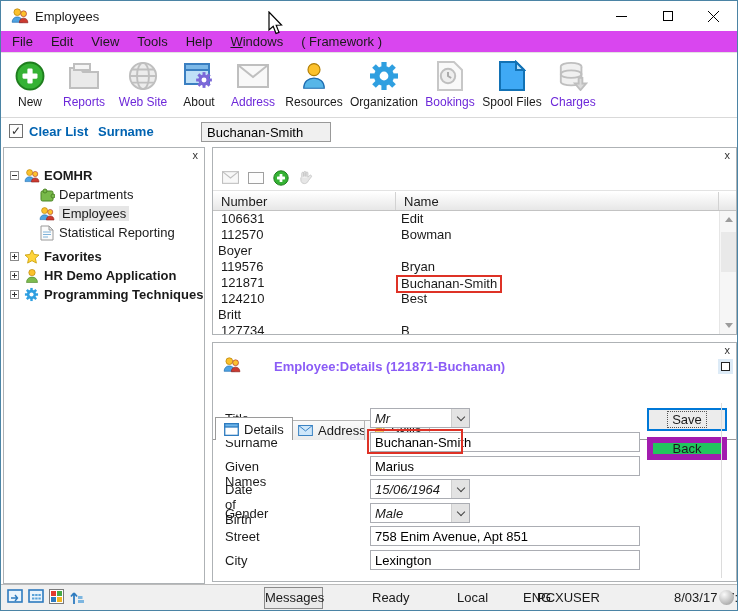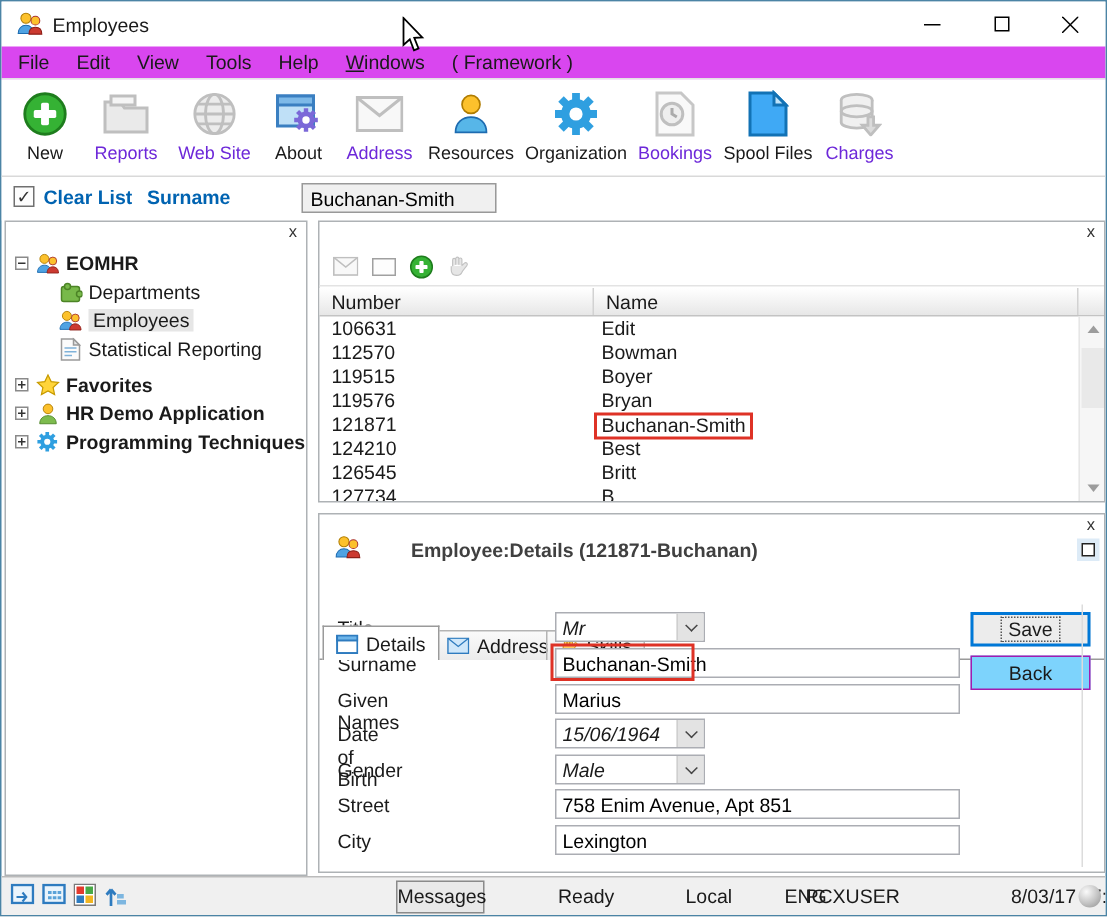--- a/index.html
+++ b/index.html
@@ -77,41 +77,41 @@
   .vscroll { position:absolute; top:63px; right:0; bottom:0; width:17px; background:#f6f6f6; border-left:1px solid #e6e6e6; }
   .sb-arrow { position:absolute; left:0; width:17px; height:17px; display:flex; align-items:center; justify-content:center; }
   .tri-up { width:0; height:0; border-left:4px solid transparent; border-right:4px solid transparent; border-bottom:5px solid #9c9c9c; }
   .tri-dn { width:0; height:0; border-left:4px solid transparent; border-right:4px solid transparent; border-top:5px solid #9c9c9c; }
   .sb-thumb { position:absolute; left:1px; top:21px; width:15px; height:40px; background:#e9e9e9; }
 
   
   .dp-max { position:absolute; top:16px; right:3px; width:15px; height:15px; background:#ddebf7;
             display:flex; align-items:center; justify-content:center; }
   .dp-max span { width:9px; height:9px; border:1px solid #222; background:#fff; }
-  .dp-title { position:absolute; left:34px; top:16px; font-weight:bold; color:#404040; white-space:nowrap;padding-left:27px; }
+  .dp-title { position:absolute; left:34px; top:16px; font-weight:bold; color:#8b5cf6; white-space:nowrap;padding-left:27px; }
   .dp-title-icon { position:absolute; left:10px; top:13px; }
   .tabs { position:absolute; top:37px; left:0; right:0; height:23px; }
   .tabline { position:absolute; top:59px; left:0; right:0; height:1px; background:#9a9a9a; }
   .tab { position:absolute; display:flex; align-items:center; padding:0 8px; cursor:default; }
   .tab .tab-ic { margin-right:5px; display:flex; }
   .tab.active { left:2px; top:37px; height:23px; background:#fff; border:1px solid #9a9a9a; border-bottom:none; z-index:2; }
   .tab.inactive { top:40px; height:20px; background:linear-gradient(#fafafa,#ececec); border:1px solid #b4b4b4; border-bottom:none; }
   .form { position:absolute; top:60px; left:0; right:0; bottom:0; }
   .frow { position:absolute; left:0; height:22px; }
   .flabel { position:absolute; left:12px; top:3px; }
   .finput { position:absolute; left:157px; top:0; height:20px; border:1px solid #abadb3; background:#fff;
             padding:0 4px; font-size:13px; font-family:"Liberation Sans",sans-serif; }
   .finput.wide { width:270px; }
   .combo { position:absolute; left:157px; top:0; width:100px; height:20px; border:1px solid #abadb3;
            background:#fff; display:flex; }
   .combo .cval { flex:1; padding:2px 0 0 4px;font-style:italic; }
   .combo .cbtn { width:18px; background:#e3e3e3; border-left:1px solid #cfcfcf; display:flex; align-items:center; justify-content:center; }
   .chev { width:6px; height:6px; border-right:1px solid #444; border-bottom:1px solid #444; transform:rotate(45deg); margin-top:-3px; }
   .redbox-form { position:absolute; left:154px; top:-3px; width:96px; height:25px; border:2px solid #de3226; z-index:3; pointer-events:none; }
-  .btn { position:absolute; left:434px; width:80px; height:23px; background:#7dd3fc; border:1px solid #a21caf;
+  .btn { position:absolute; left:434px; width:80px; height:23px; background:#22c55e; border:6px solid #a21caf;
          display:flex; align-items:center; justify-content:center; font-size:13px; }
   .btn.save { border:2px solid #0078d7; background:#ececec; }
   .btn.save i { font-style:normal; outline:1px dotted #555; padding:0 4px; }
   .dp-vline { position:absolute; top:60px; right:14px; bottom:3px; width:1px; background:#dcdcdc; }
 
   
   .statusbar { position:absolute; left:0; right:0; top:583px; height:26px; background:#f0f0f0;
                border-top:1px solid #bbb; }
   .sb-ic { position:absolute; top:4px; }
   .msg-btn { position:absolute; left:263px; top:2px; width:59px; height:22px; background:#e9e9e9;
@@ -438,37 +438,35 @@
     <div class="grid-body">
       <div class="grid-row">
         <span class="gc-num">106631</span>
         <span class="gc-name">Edit</span>
       </div>
       <div class="grid-row">
         <span class="gc-num">112570</span>
         <span class="gc-name">Bowman</span>
       </div>
       <div class="grid-row">
-        <span class="gc-num">119515</span>
         <span class="gc-name">Boyer</span>
       </div>
       <div class="grid-row">
         <span class="gc-num">119576</span>
         <span class="gc-name">Bryan</span>
       </div>
       <div class="grid-row">
         <span class="gc-num">121871</span>
         <span class="gc-name"><span class="redbox-list">Buchanan-Smith</span></span>
       </div>
       <div class="grid-row">
         <span class="gc-num">124210</span>
         <span class="gc-name">Best</span>
       </div>
       <div class="grid-row">
-        <span class="gc-num">126545</span>
         <span class="gc-name">Britt</span>
       </div>
       <div class="grid-row">
         <span class="gc-num">127734</span>
         <span class="gc-name">B</span>
       </div>
     </div>
     <div class="vscroll">
       <div class="sb-arrow" style="top:0">
           <div class="tri-up"></div>

